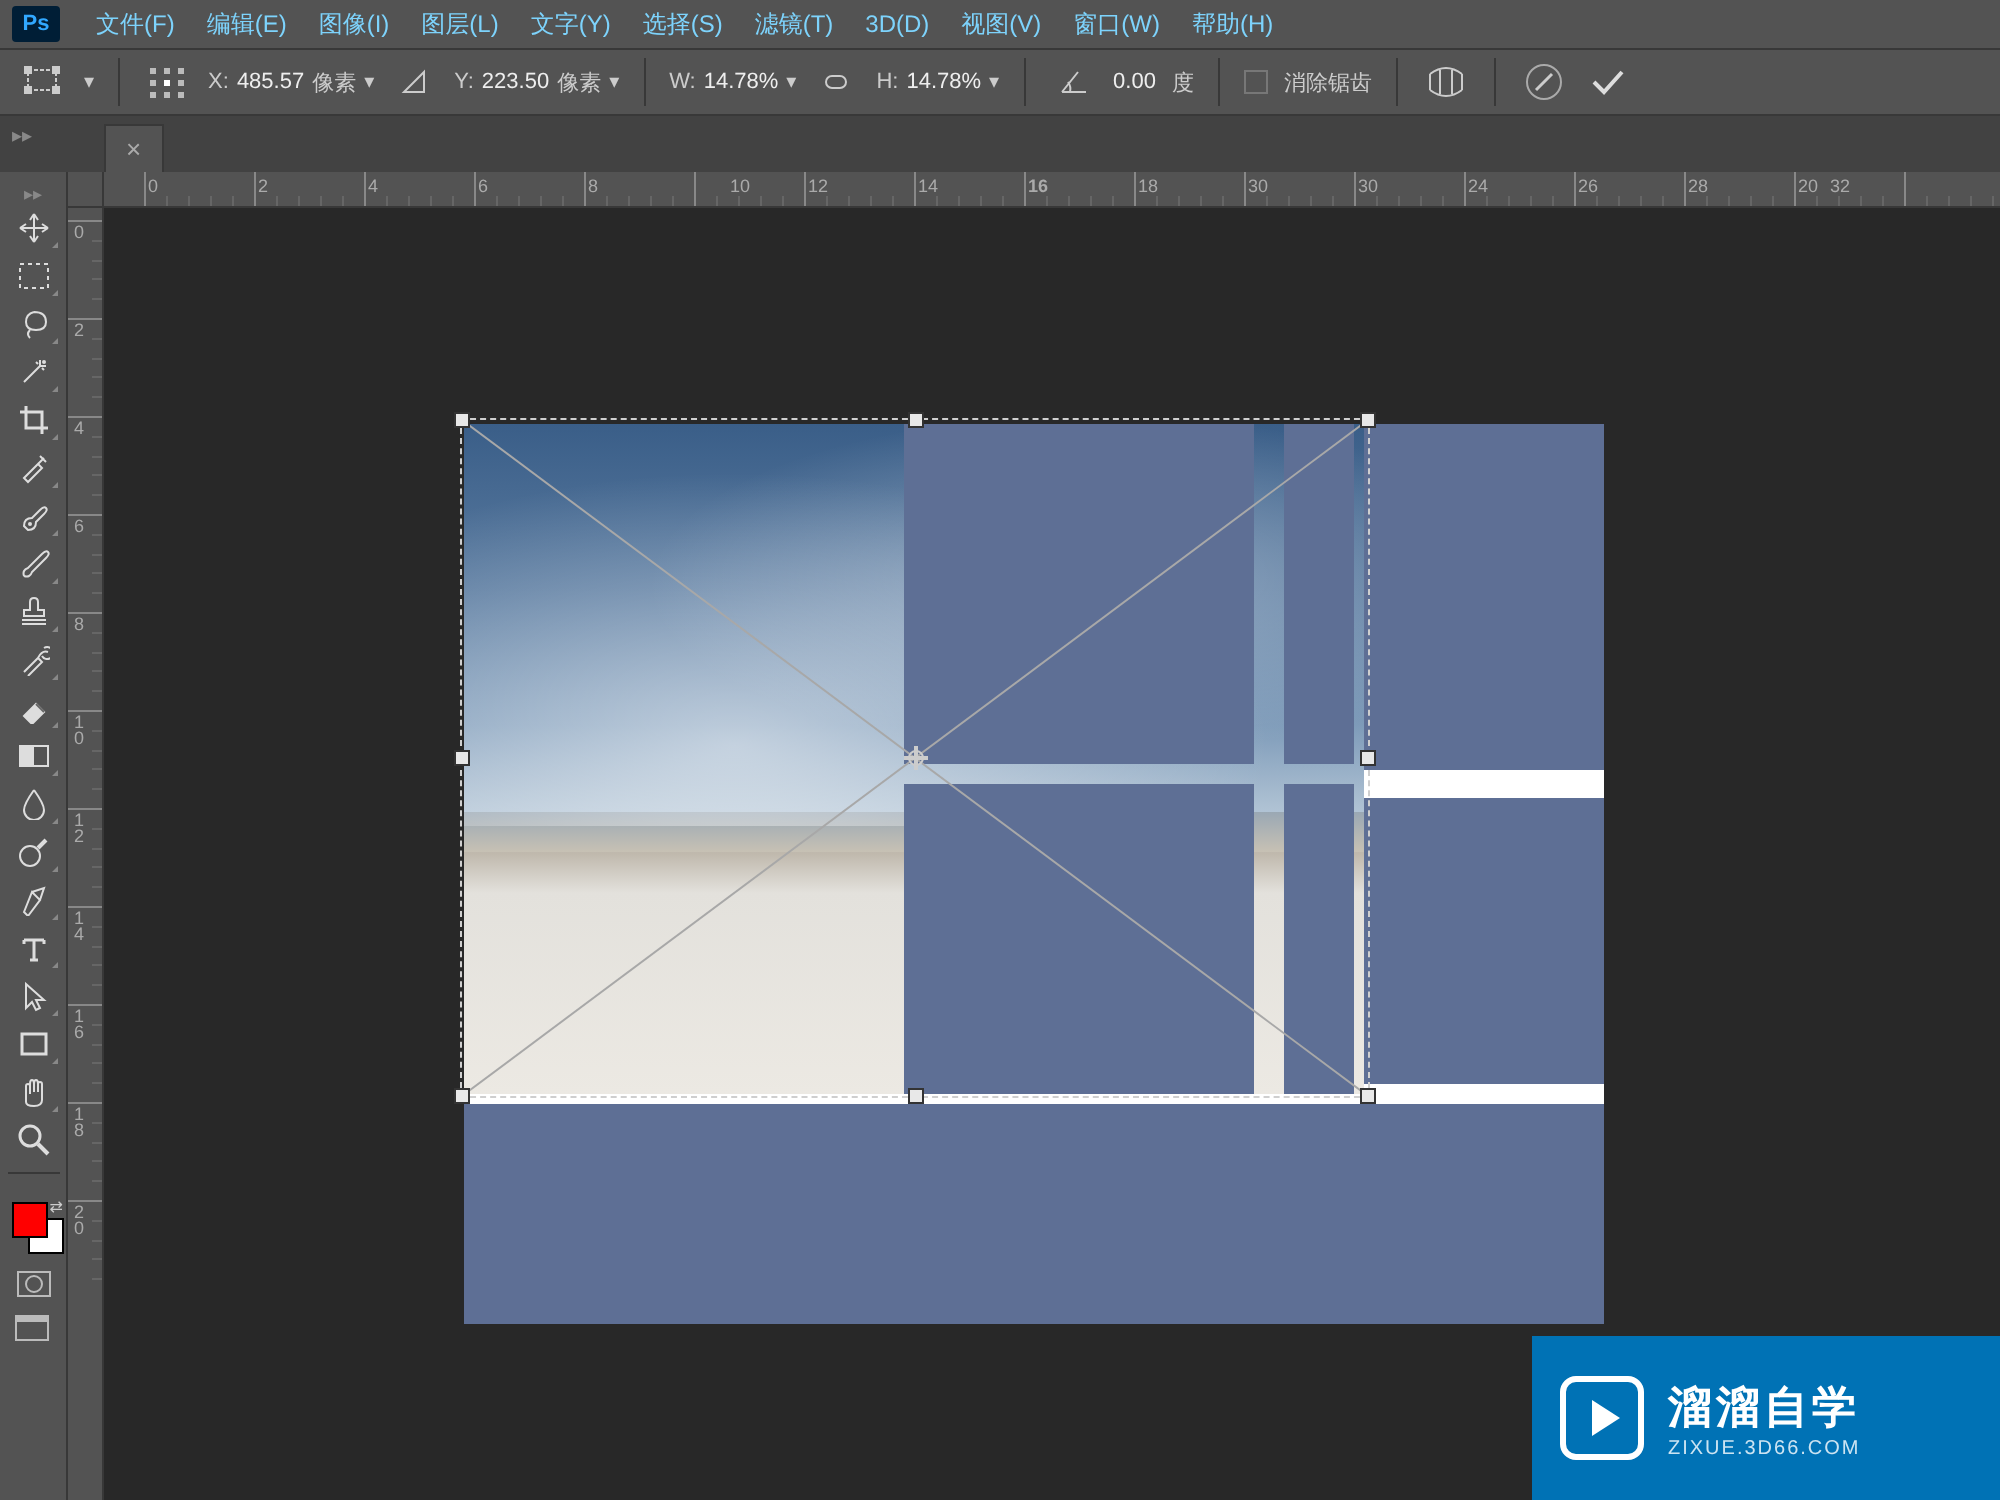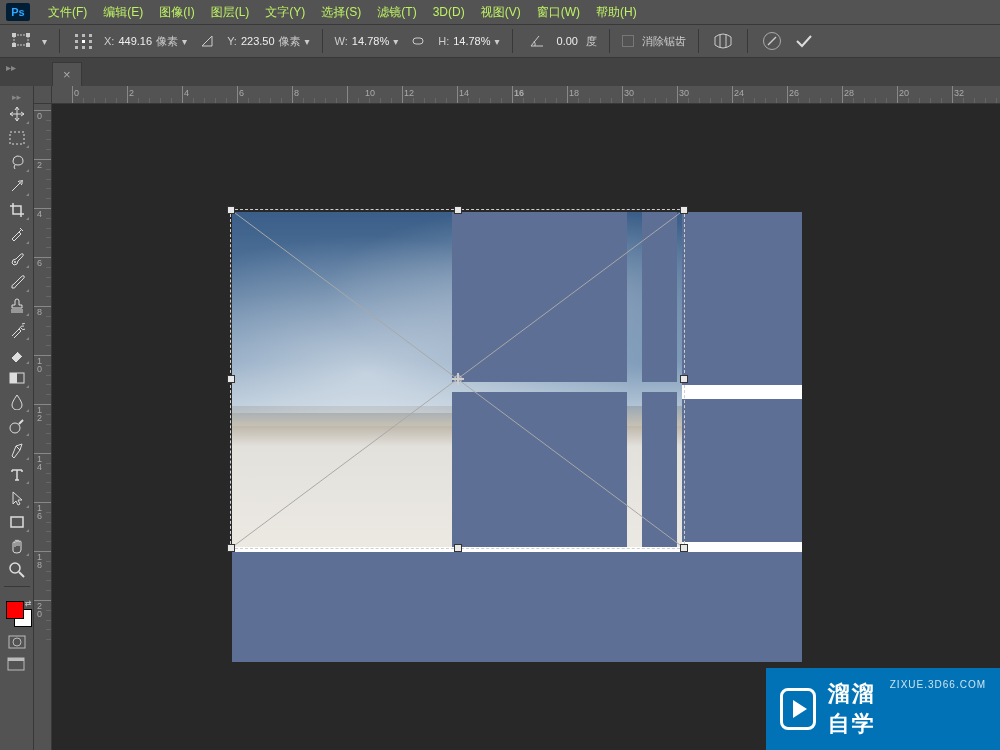--- a/index.html
+++ b/index.html
@@ -1,21 +1,21 @@
 <!DOCTYPE html>
 <html><head>
 <meta charset="utf-8">
 <style>
 * { margin:0; padding:0; box-sizing:border-box; font-family:"Microsoft YaHei",Arial,sans-serif; user-select:none; }
 body { background:#535353; width:1000px; height:750px; overflow:hidden; position:relative; }
 
 
 .menubar { height:24px; background:#535353; display:flex; align-items:center; padding-left:6px; gap:0; }
 .ps-logo { width:24px; height:18px; background:#001e36; color:#31a8ff; font-weight:bold; font-size:11px; display:flex; align-items:center; justify-content:center; border-radius:2px; margin-right:10px; }
-.menu-item { color:#bef264; font-size:12px; padding:4px 8px; cursor:default; }
+.menu-item { color:#7dd3fc; font-size:12px; padding:4px 8px; cursor:default; }
 
 
 .optbar { height:34px; background:#535353; border-top:1px solid #383838; border-bottom:1px solid #383838; display:flex; align-items:center; padding-left:10px; gap:8px; color:#ccc; font-size:11px; }
 .optbar .iconbtn { width:24px; height:24px; display:flex; align-items:center; justify-content:center; }
 .optbar .sep { width:1px; height:24px; background:#383838; margin:0 4px; }
 .optbar .field { display:flex; align-items:center; gap:4px; }
 .optbar .val { color:#eee; }
 .optbar .drop { color:#ccc; font-size:10px; }
 .optbar .checkbox { width:12px; height:12px; border:1px solid #777; display:inline-block; }
 .optbar .circ { width:18px; height:18px; border:1.5px solid #aaa; border-radius:50%; display:flex; align-items:center; justify-content:center; }
@@ -66,21 +66,21 @@
 .centerpt { position:absolute; left:50%; top:50%; width:12px; height:12px; margin:-6px 0 0 -6px; }
 .centerpt::before,.centerpt::after{content:"";position:absolute;background:#ccc;}
 .centerpt::before{left:5px;top:0;width:2px;height:12px;}
 .centerpt::after{top:5px;left:0;height:2px;width:12px;}
 .centerpt .ring{position:absolute;left:2px;top:2px;width:8px;height:8px;border:1px solid #ccc;border-radius:50%;}
 
 
 .wm { position:absolute; right:0; bottom:0; width:234px; height:82px; background:#0072b5; display:flex; align-items:center; padding:0 14px; gap:12px; }
 .wm .playicon { width:42px; height:42px; border:3px solid #fff; border-radius:8px; display:flex; align-items:center; justify-content:center; }
 .wm .playicon .tri { width:0;height:0;border-left:14px solid #fff;border-top:9px solid transparent;border-bottom:9px solid transparent;margin-left:4px; }
-.wm .txt { display:flex; flex-direction:row; }
+.wm .txt { display:flex; flex-direction:column; }
 .wm .t1 { color:#fff; font-size:22px; font-weight:bold; letter-spacing:2px; }
 .wm .t2 { color:#cce4f2; font-size:10px; letter-spacing:1px; }
 
 svg { display:block; }
 </style>
 </head>
 <body>
 
 <div class="menubar">
   <div class="ps-logo">Ps</div>
@@ -119,21 +119,21 @@
           <rect x="9" y="8" width="3" height="3" fill="#fff"></rect>
           <rect x="16" y="8" width="3" height="3"></rect>
           <rect x="2" y="14" width="3" height="3"></rect>
           <rect x="9" y="14" width="3" height="3"></rect>
           <rect x="16" y="14" width="3" height="3"></rect>
         </g>
       </svg>
   </div>
   <div class="field">
       <span>X:</span>
-      <span class="val">449.16</span>
+      <span class="val">485.57</span>
       <span>像素</span>
       <span class="drop">▾</span>
     </div>
   <div class="iconbtn">
       <svg width="14" height="14">
         <path d="M2 12 L12 12 L12 2 Z" fill="none" stroke="#ccc"></path>
       </svg>
     </div>
   <div class="field">
       <span>Y:</span>
@@ -439,21 +439,21 @@
       <div class="tick minor" style="left: 812px;"></div>
       <div class="tick minor" style="left: 823px;"></div>
       <div class="tick minor" style="left: 834px;"></div>
       <div class="tick" style="left: 845px;"></div>
       <div class="label" style="left: 845px;">20</div>
       <div class="tick minor" style="left: 856px;"></div>
       <div class="tick minor" style="left: 867px;"></div>
       <div class="tick minor" style="left: 878px;"></div>
       <div class="tick minor" style="left: 889px;"></div>
       <div class="tick" style="left: 900px;"></div>
-      <div class="label" style="left: 900px;">32</div>
+      <div class="label" style="left: 861px;">32</div>
       <div class="tick minor" style="left: 911px;"></div>
       <div class="tick minor" style="left: 922px;"></div>
       <div class="tick minor" style="left: 933px;"></div>
       <div class="tick minor" style="left: 944px;"></div>
     </div>
   <div class="ruler-v" id="rv">
       <div class="tick" style="top: 6px;"></div>
       <div class="vlabel" style="top: 8px; writing-mode: horizontal-tb; transform: none; font-size: 9px; color: rgb(170, 170, 170); left: 3px; position: absolute; line-height: 8px;">0</div>
       <div class="tick minor" style="top: 15.8px;"></div>
       <div class="tick minor" style="top: 25.6px;"></div>

